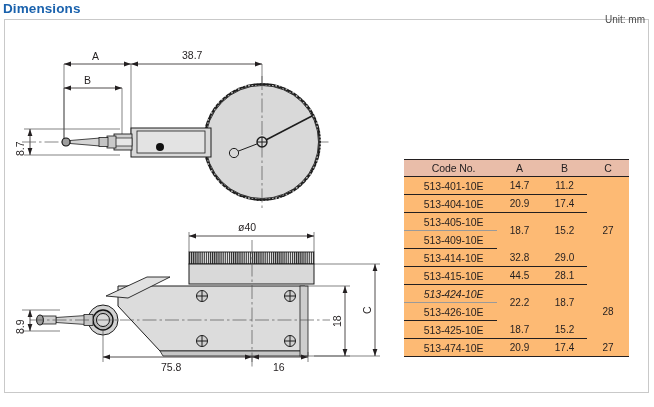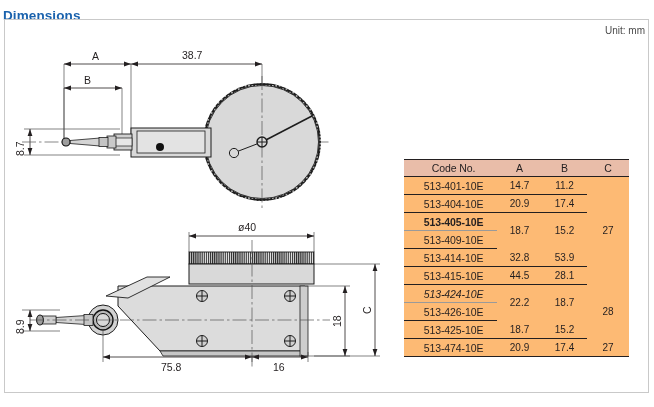--- a/index.html
+++ b/index.html
@@ -20,21 +20,21 @@
   #page {
     position: relative;
     width: 654px;
     height: 407px;
   }
 
   
   .section-title {
     position: absolute;
     left: 3px;
-    top: 8px;
+    top: 1px;
     font-size: 13.5px;
     font-weight: bold;
     color: #1a62ad;
     letter-spacing: 0.1px;
     white-space: nowrap;
   }
 
   
   .panel {
     position: absolute;
@@ -43,21 +43,21 @@
     width: 645px;
     height: 374px;
     border: 1px solid #c9c9c9;
     box-sizing: border-box;
     background: #ffffff;
   }
 
   .unit-label {
     position: absolute;
     right: 9px;
-    top: 25px;
+    top: 14px;
     font-size: 10px;
     color: #4a4a4a;
     white-space: nowrap;
   }
 
   
   .drawing {
     position: absolute;
     left: 0;
     top: 0;
@@ -336,33 +336,33 @@
         <td class="sep-l nb" rowspan="6">27</td>
       </tr>
 
       <tr class="rule-full">
         <td class="cell-code">513-404-10E</td>
         <td class="sep-l">20.9</td>
         <td class="sep-l">17.4</td>
       </tr>
 
       <tr>
-        <td class="cell-code thinline" style="border-bottom:0.9px solid #9a9a9a;font-weight:bold;">513-405-10E</td>
+        <td class="cell-code thinline" style="border-bottom:0.9px solid #9a9a9a;">513-405-10E</td>
         <td class="sep-l" rowspan="2">18.7</td>
         <td class="sep-l" rowspan="2">15.2</td>
       </tr>
 
       <tr class="rule-full">
         <td class="cell-code">513-409-10E</td>
       </tr>
 
       <tr class="rule-full">
         <td class="cell-code">513-414-10E</td>
         <td class="sep-l">32.8</td>
-        <td class="sep-l">53.9</td>
+        <td class="sep-l">29.0</td>
       </tr>
 
       <tr class="rule-full">
         <td class="cell-code">513-415-10E</td>
         <td class="sep-l">44.5</td>
         <td class="sep-l">28.1</td>
       </tr>
 
       <tr>
         <td class="cell-code" style="border-bottom:0.9px solid #9a9a9a;font-style:italic;">513-424-10E</td>

